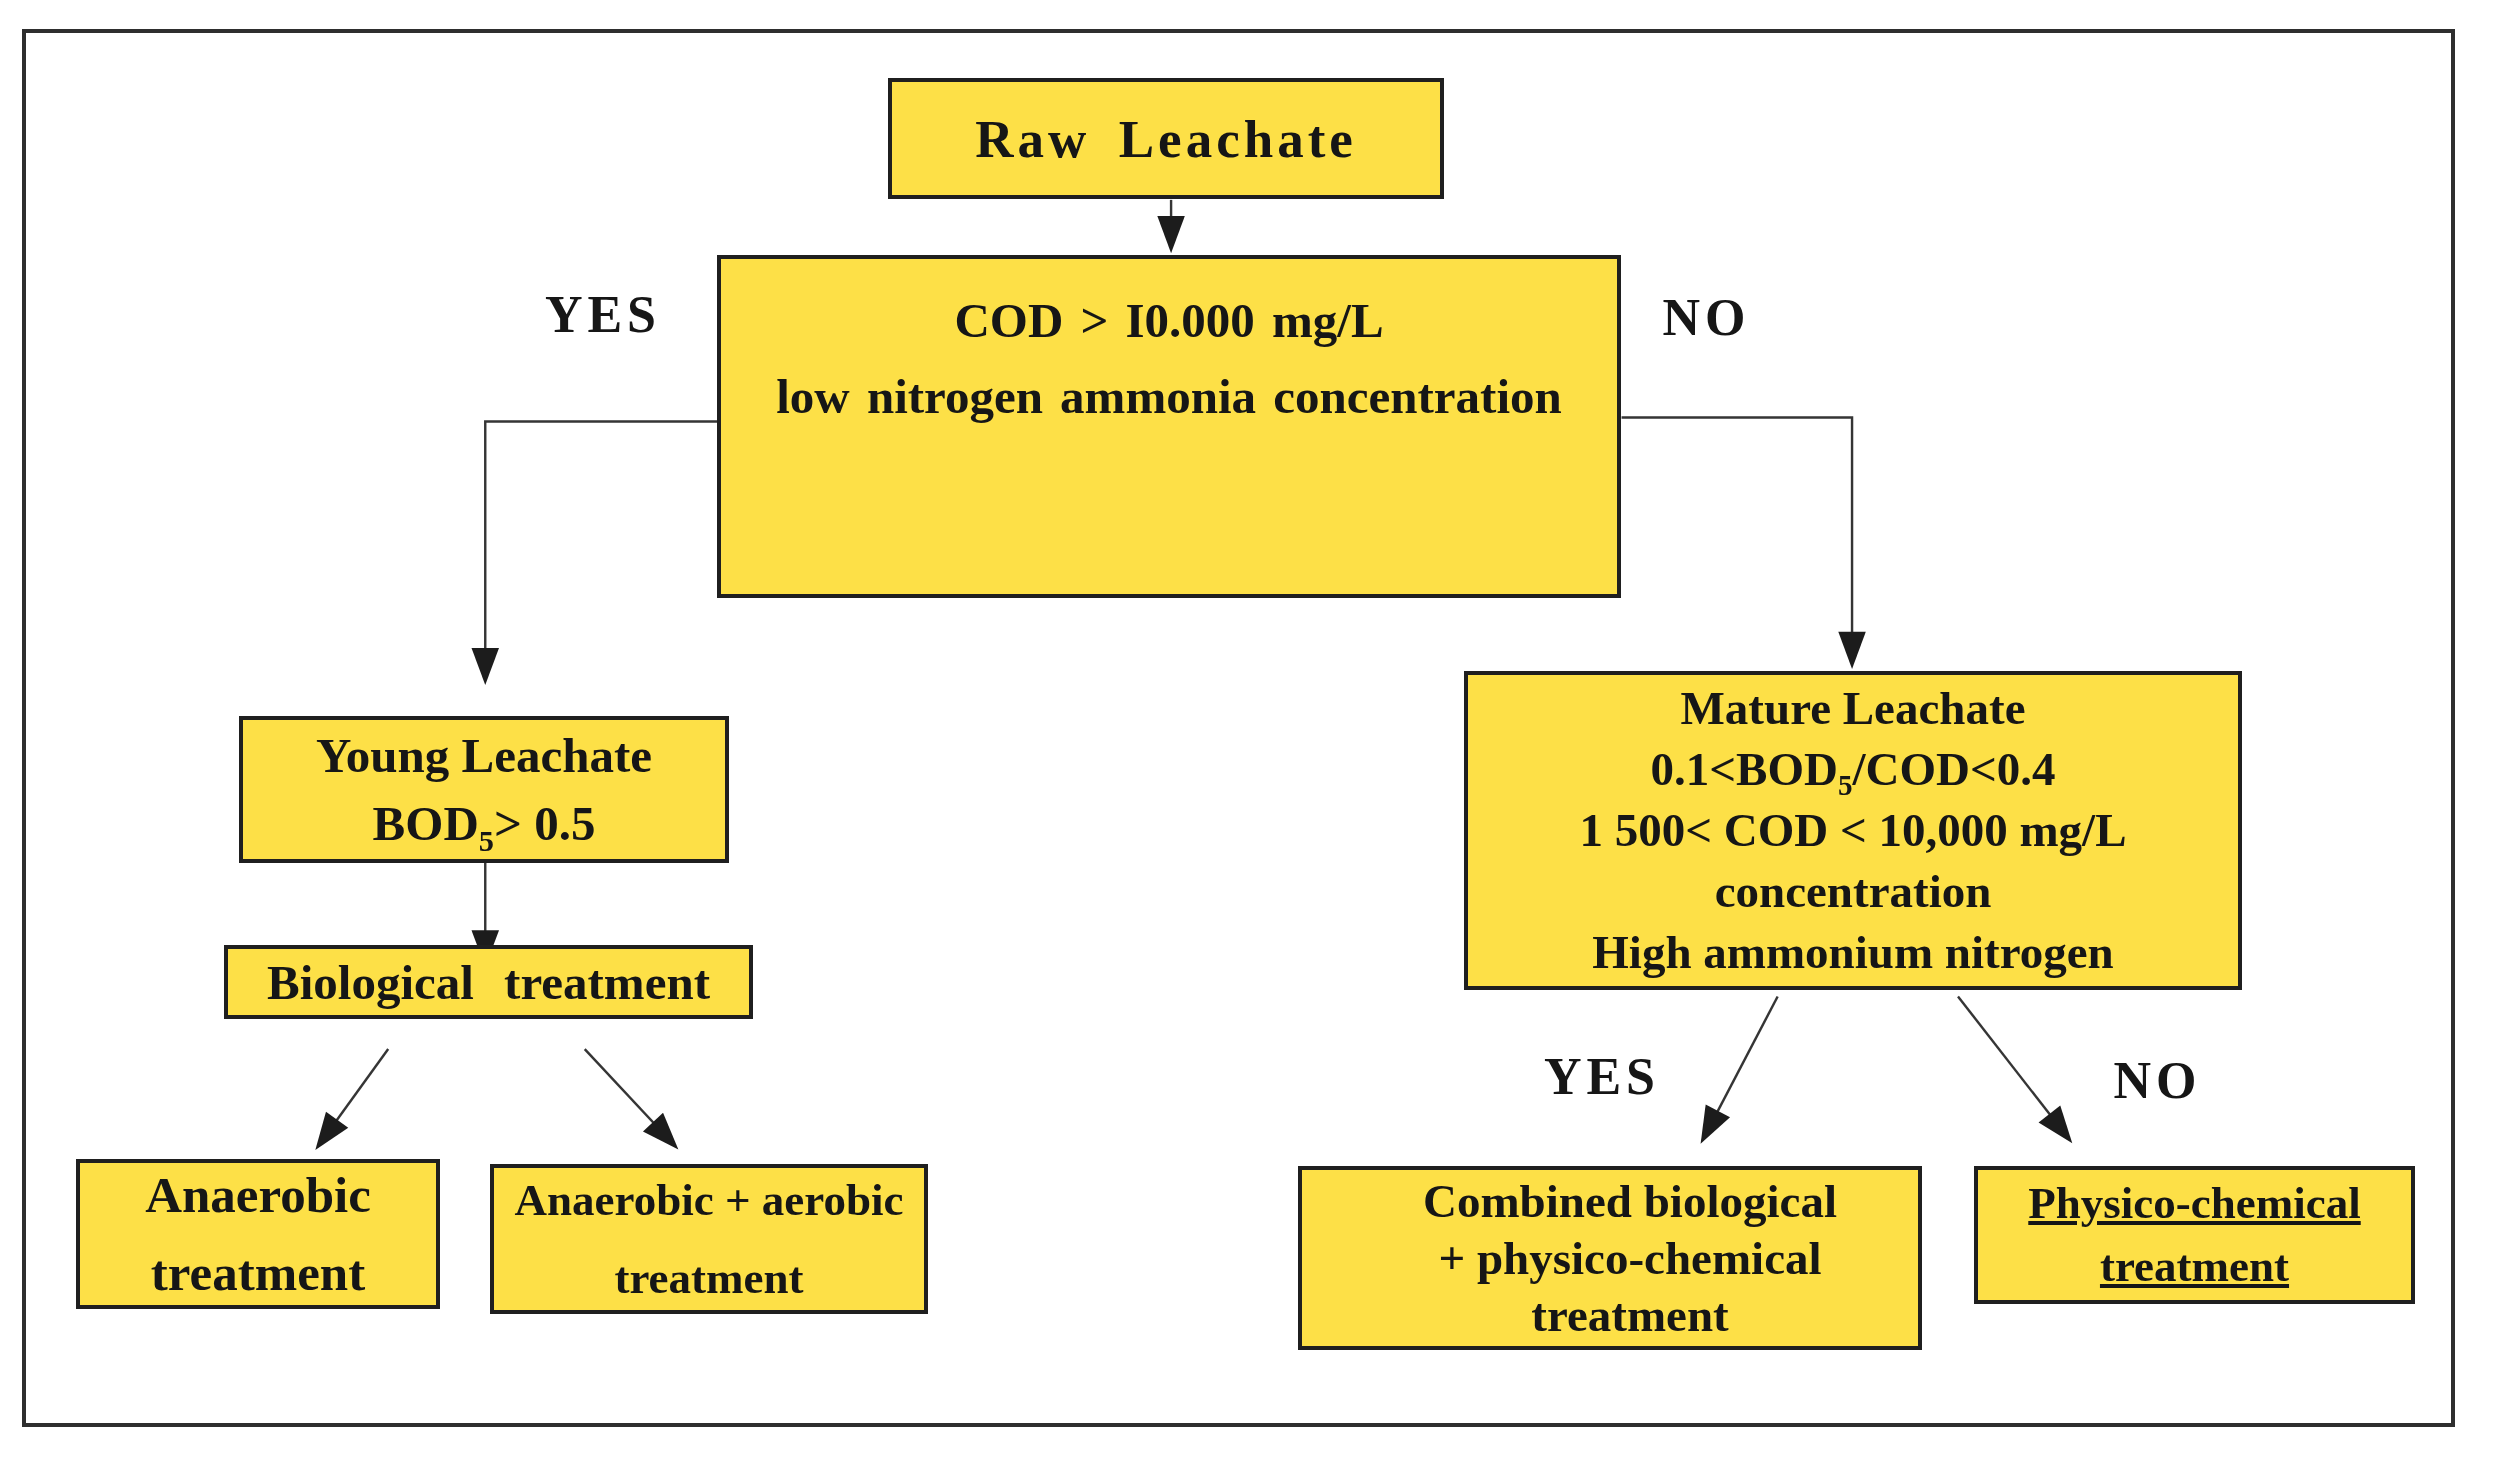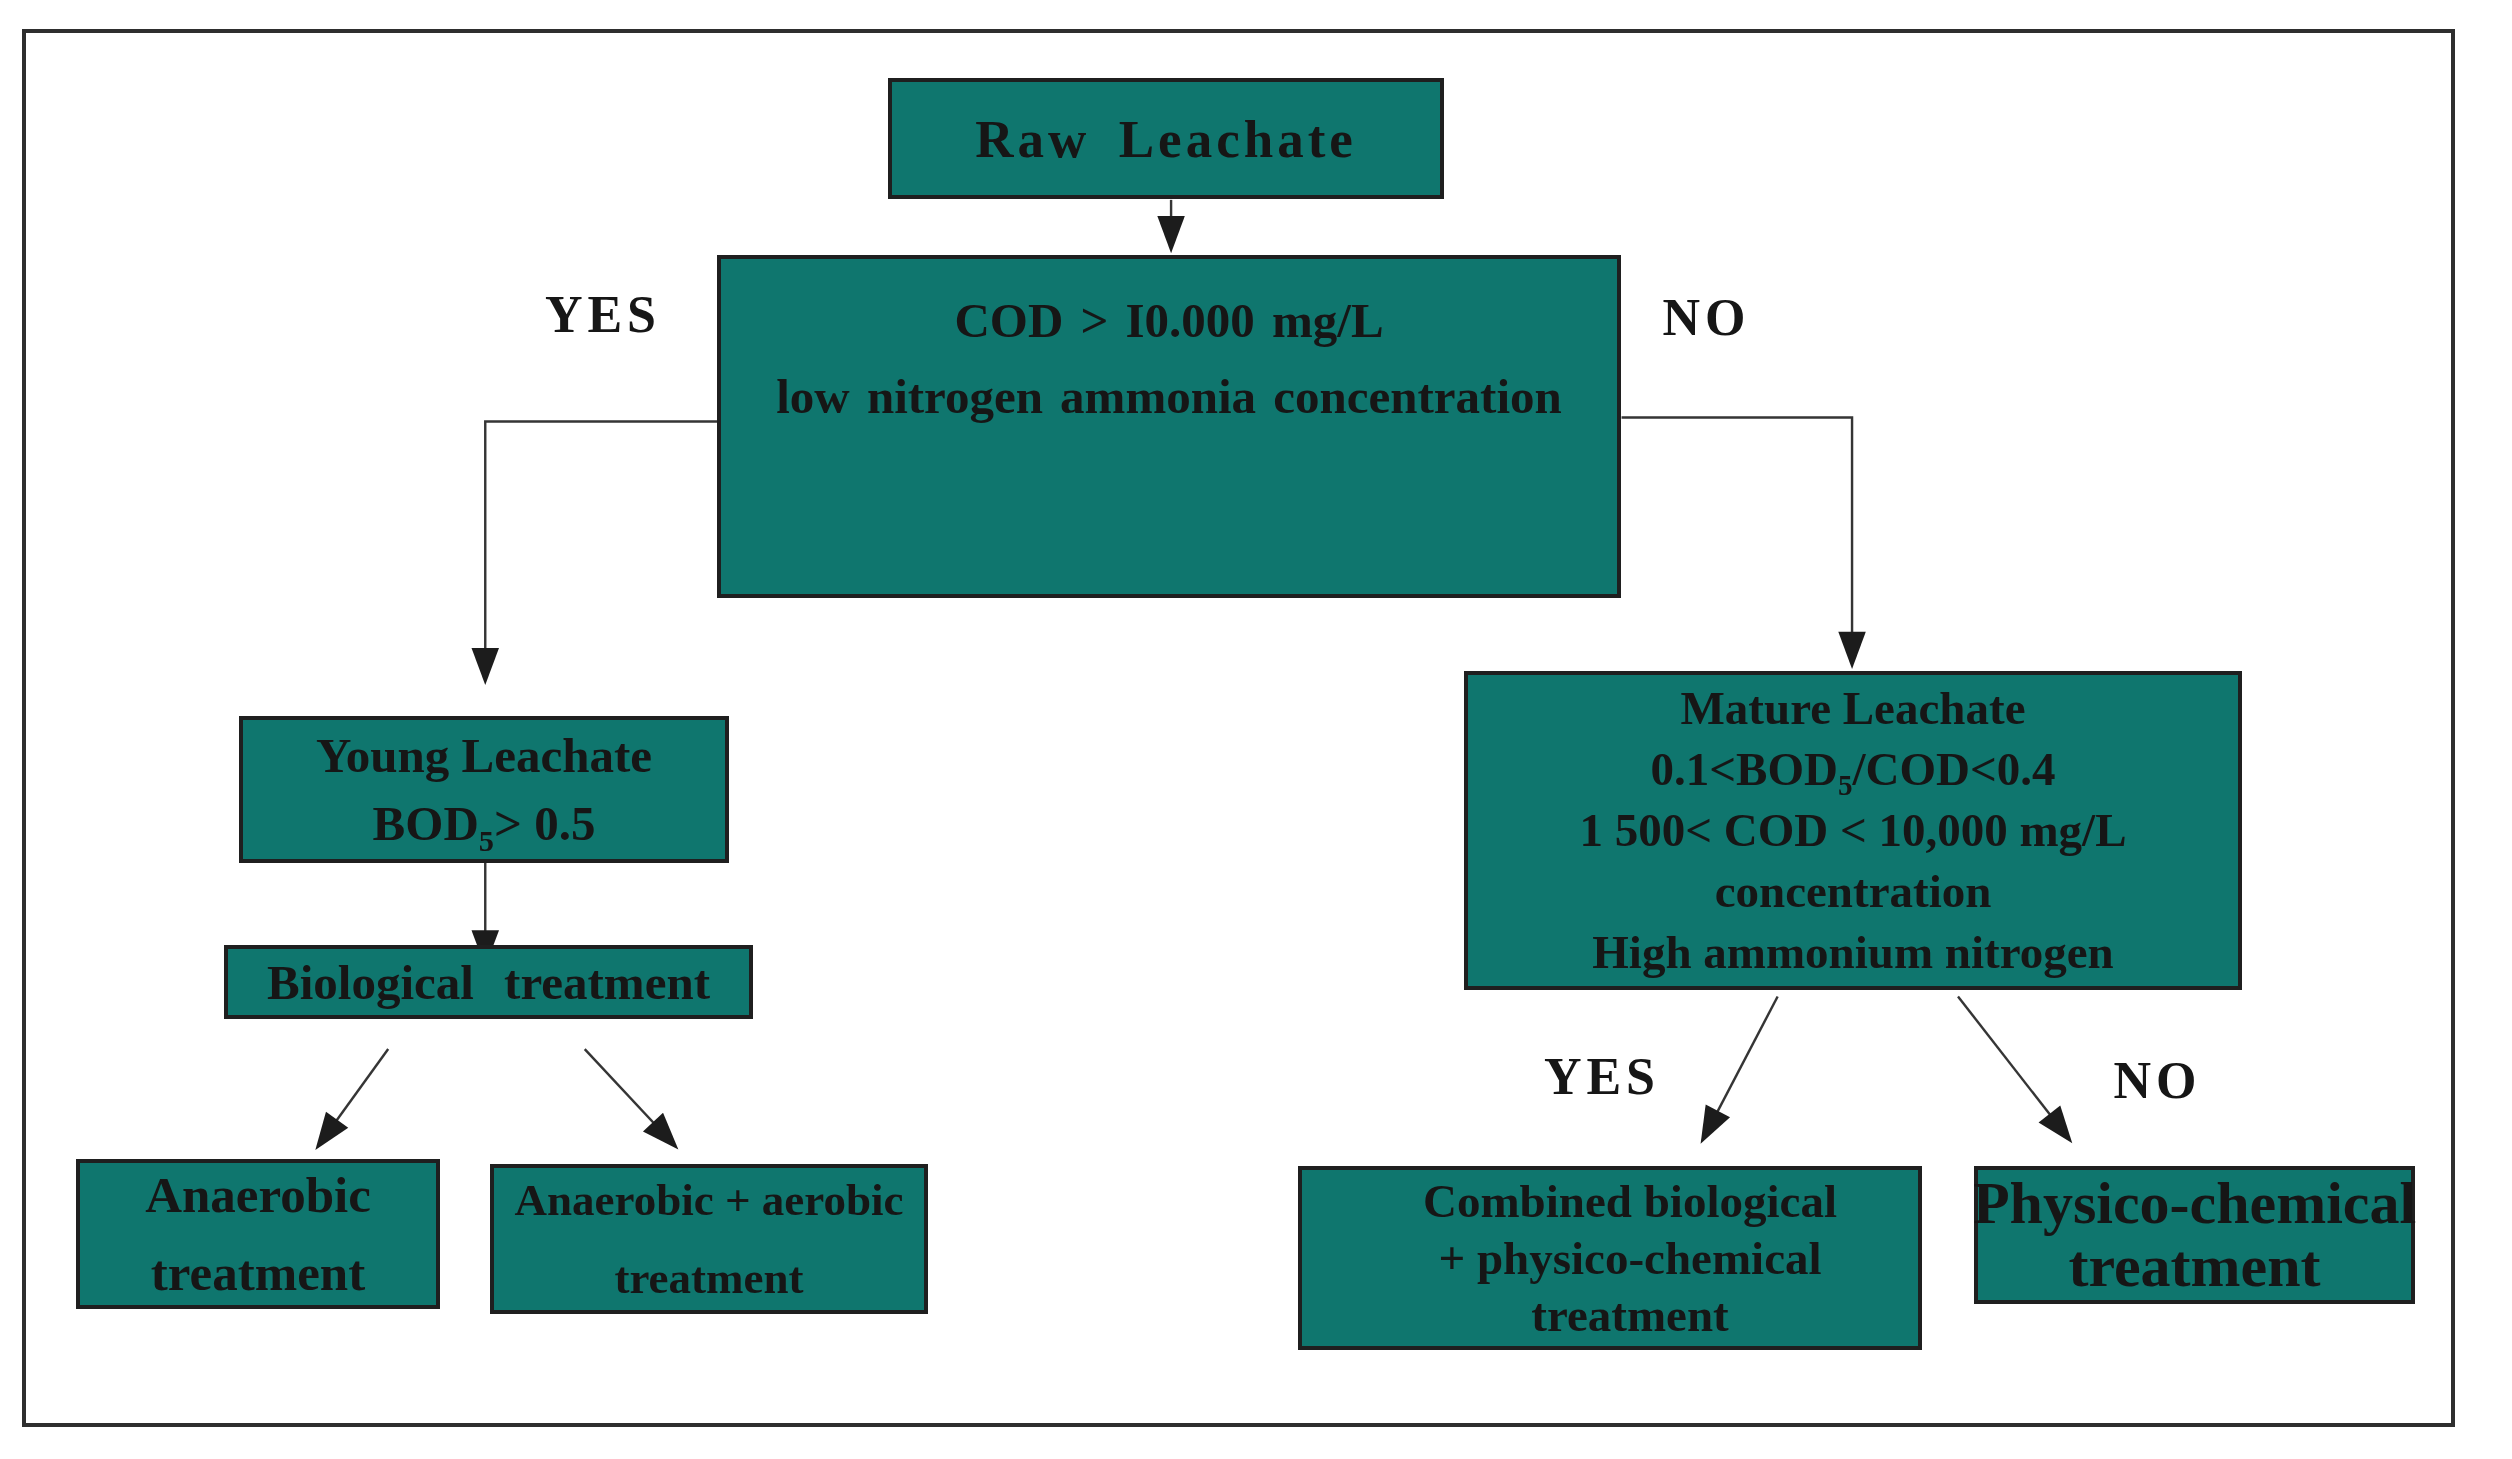--- a/index.html
+++ b/index.html
@@ -17,21 +17,21 @@
     left: 22px; top: 29px;
     width: 2433px; height: 1398px;
     border: 4px solid #2e2e2e;
     box-sizing: border-box;
   }
   svg.wires { position: absolute; left: 0; top: 0; width: 2512px; height: 1460px; }
   .node {
     position: absolute;
     box-sizing: border-box;
     border: 4px solid #1f1f1f;
-    background: #0f766e;
+    background: #fde047;
     display: flex;
     flex-direction: column;
     align-items: center;
     justify-content: center;
     text-align: center;
   }
   .node .ln { display: block; white-space: nowrap; }
   sub { font-size: 0.62em; line-height: 0; }
 
   .node-raw {
@@ -65,21 +65,21 @@
     font-size: 45px; line-height: 78px;
   }
   .node-combined {
     left: 1298px; top: 1166px; width: 624px; height: 184px;
     border-width: 4.9px;
     font-size: 47px; line-height: 57px; padding-left: 40px;
   }
   .node-physico {
     left: 1974px; top: 1166px; width: 441px; height: 138px;
     border-width: 4.9px;
-    font-size: 60px; line-height: 63px;
+    font-size: 45px; line-height: 63px; text-decoration: underline;
   }
   .edge-label {
     position: absolute;
     font-size: 52px;
     font-weight: bold;
     letter-spacing: 4.9px;
     text-align: center;
     white-space: nowrap;
   }
   .lbl-yes-top { left: 530px;  top: 285px; width: 146px; }

